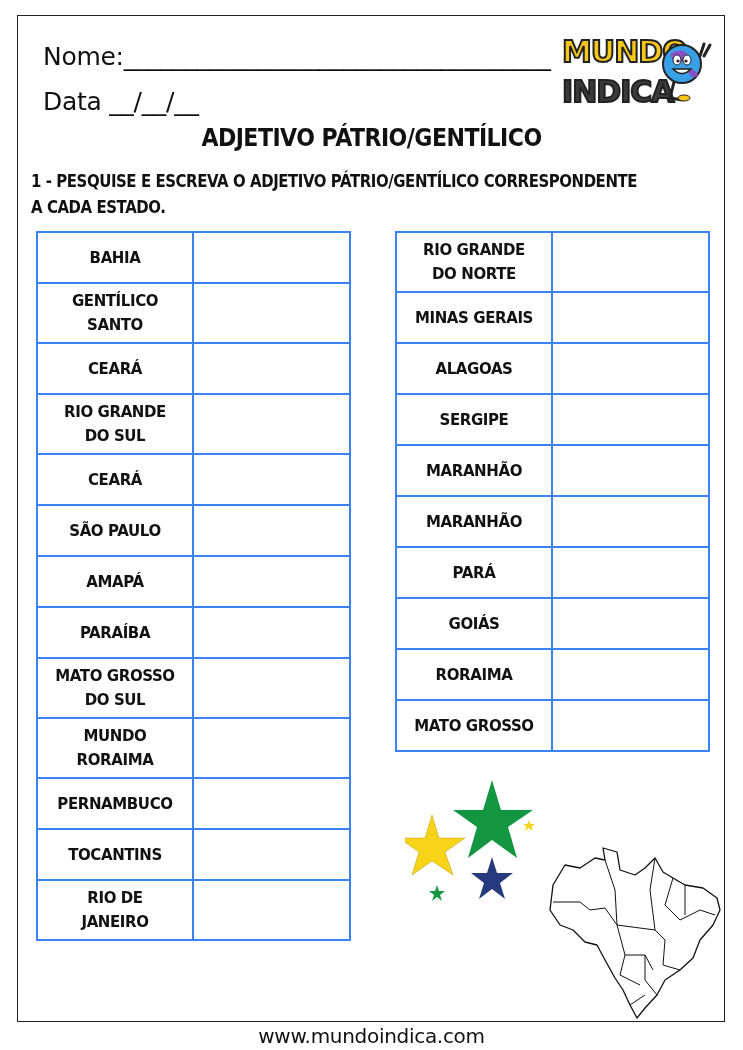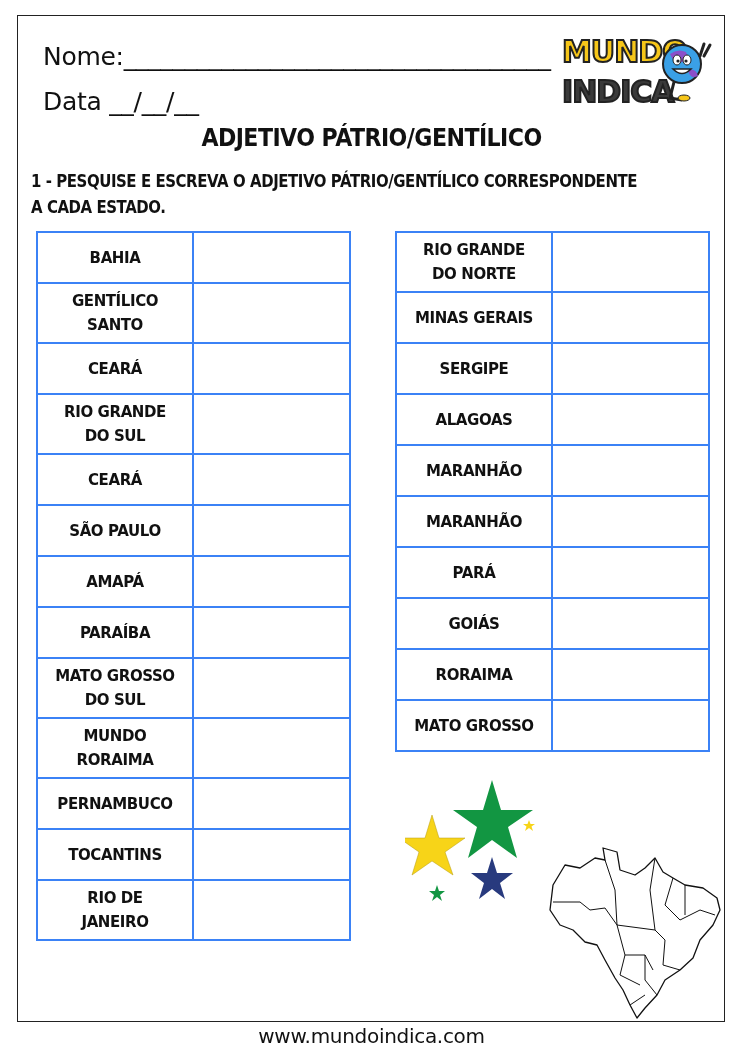--- a/index.html
+++ b/index.html
@@ -167,27 +167,27 @@
         <td class="answer"></td>
       </tr>
   <tr class="single">
         <td class="state">
           <div>MINAS GERAIS</div>
         </td>
         <td class="answer"></td>
       </tr>
   <tr class="single">
         <td class="state">
+          <div>ALAGOAS</div>
+        </td>
+        <td class="answer"></td>
+      </tr>
+  <tr class="single">
+        <td class="state">
           <div>SERGIPE</div>
-        </td>
-        <td class="answer"></td>
-      </tr>
-  <tr class="single">
-        <td class="state">
-          <div>ALAGOAS</div>
         </td>
         <td class="answer"></td>
       </tr>
   <tr class="single">
         <td class="state">
           <div>MARANHÃO</div>
         </td>
         <td class="answer"></td>
       </tr>
   <tr class="single">

